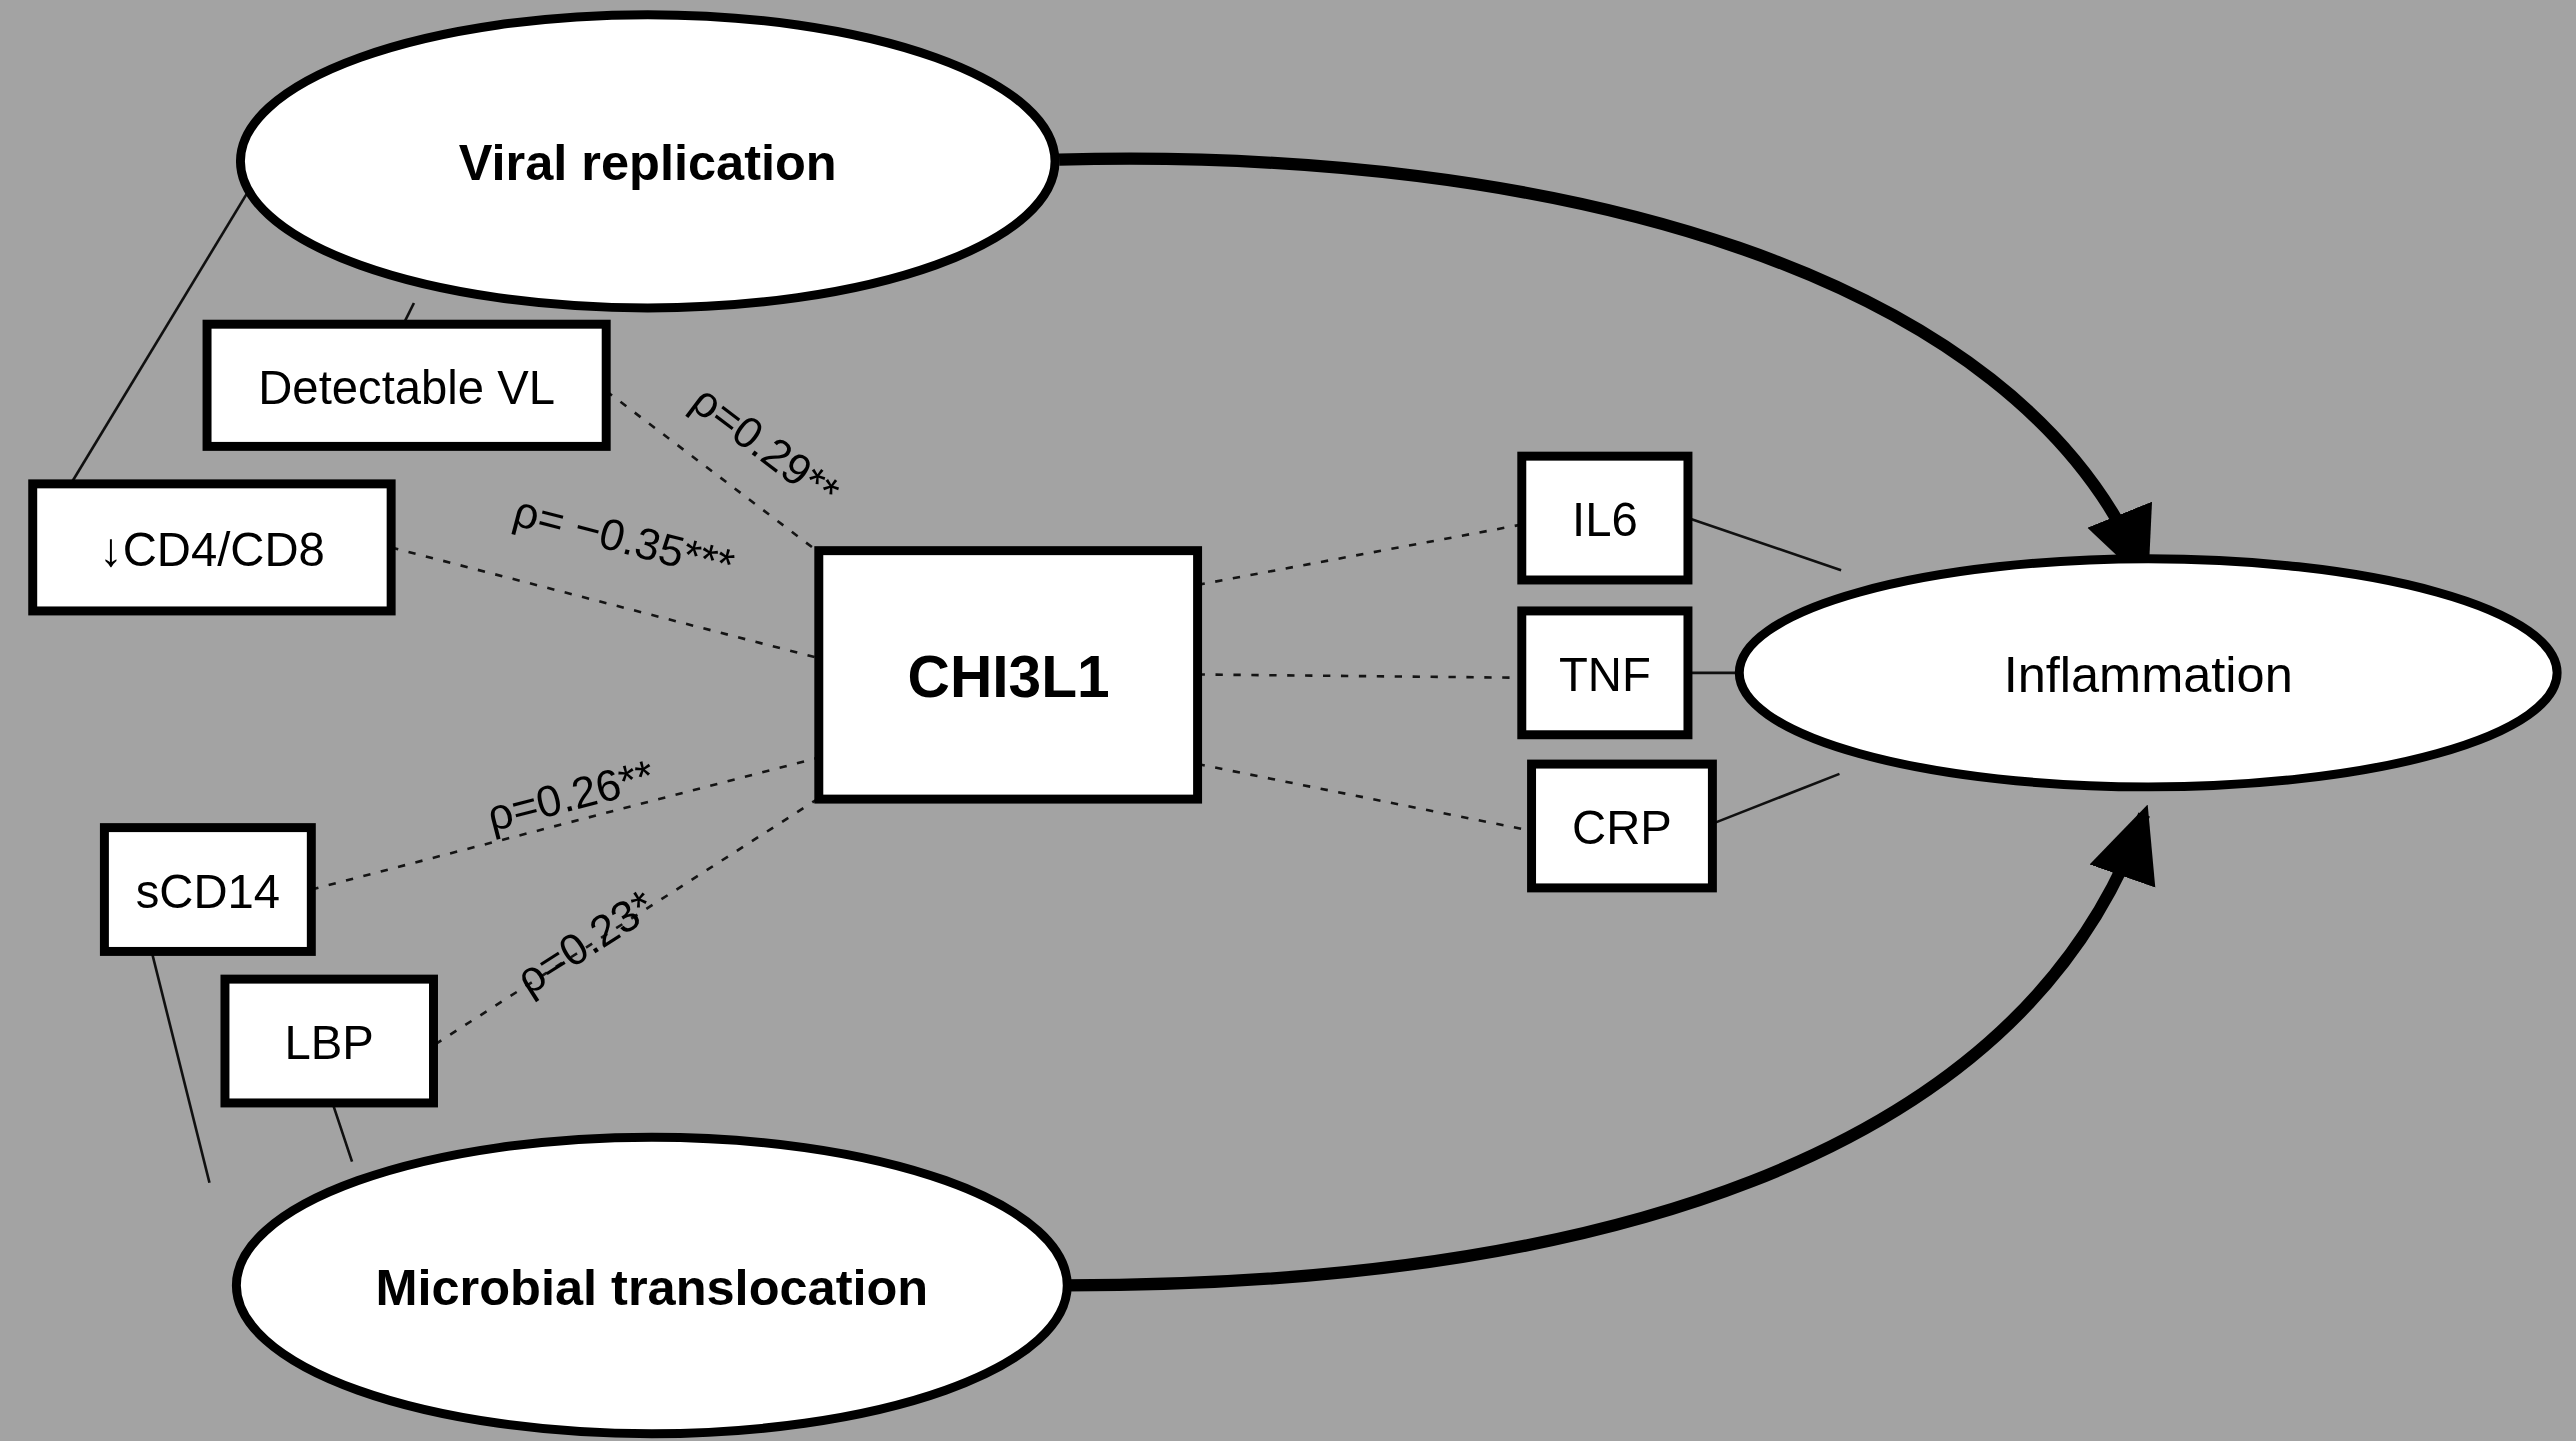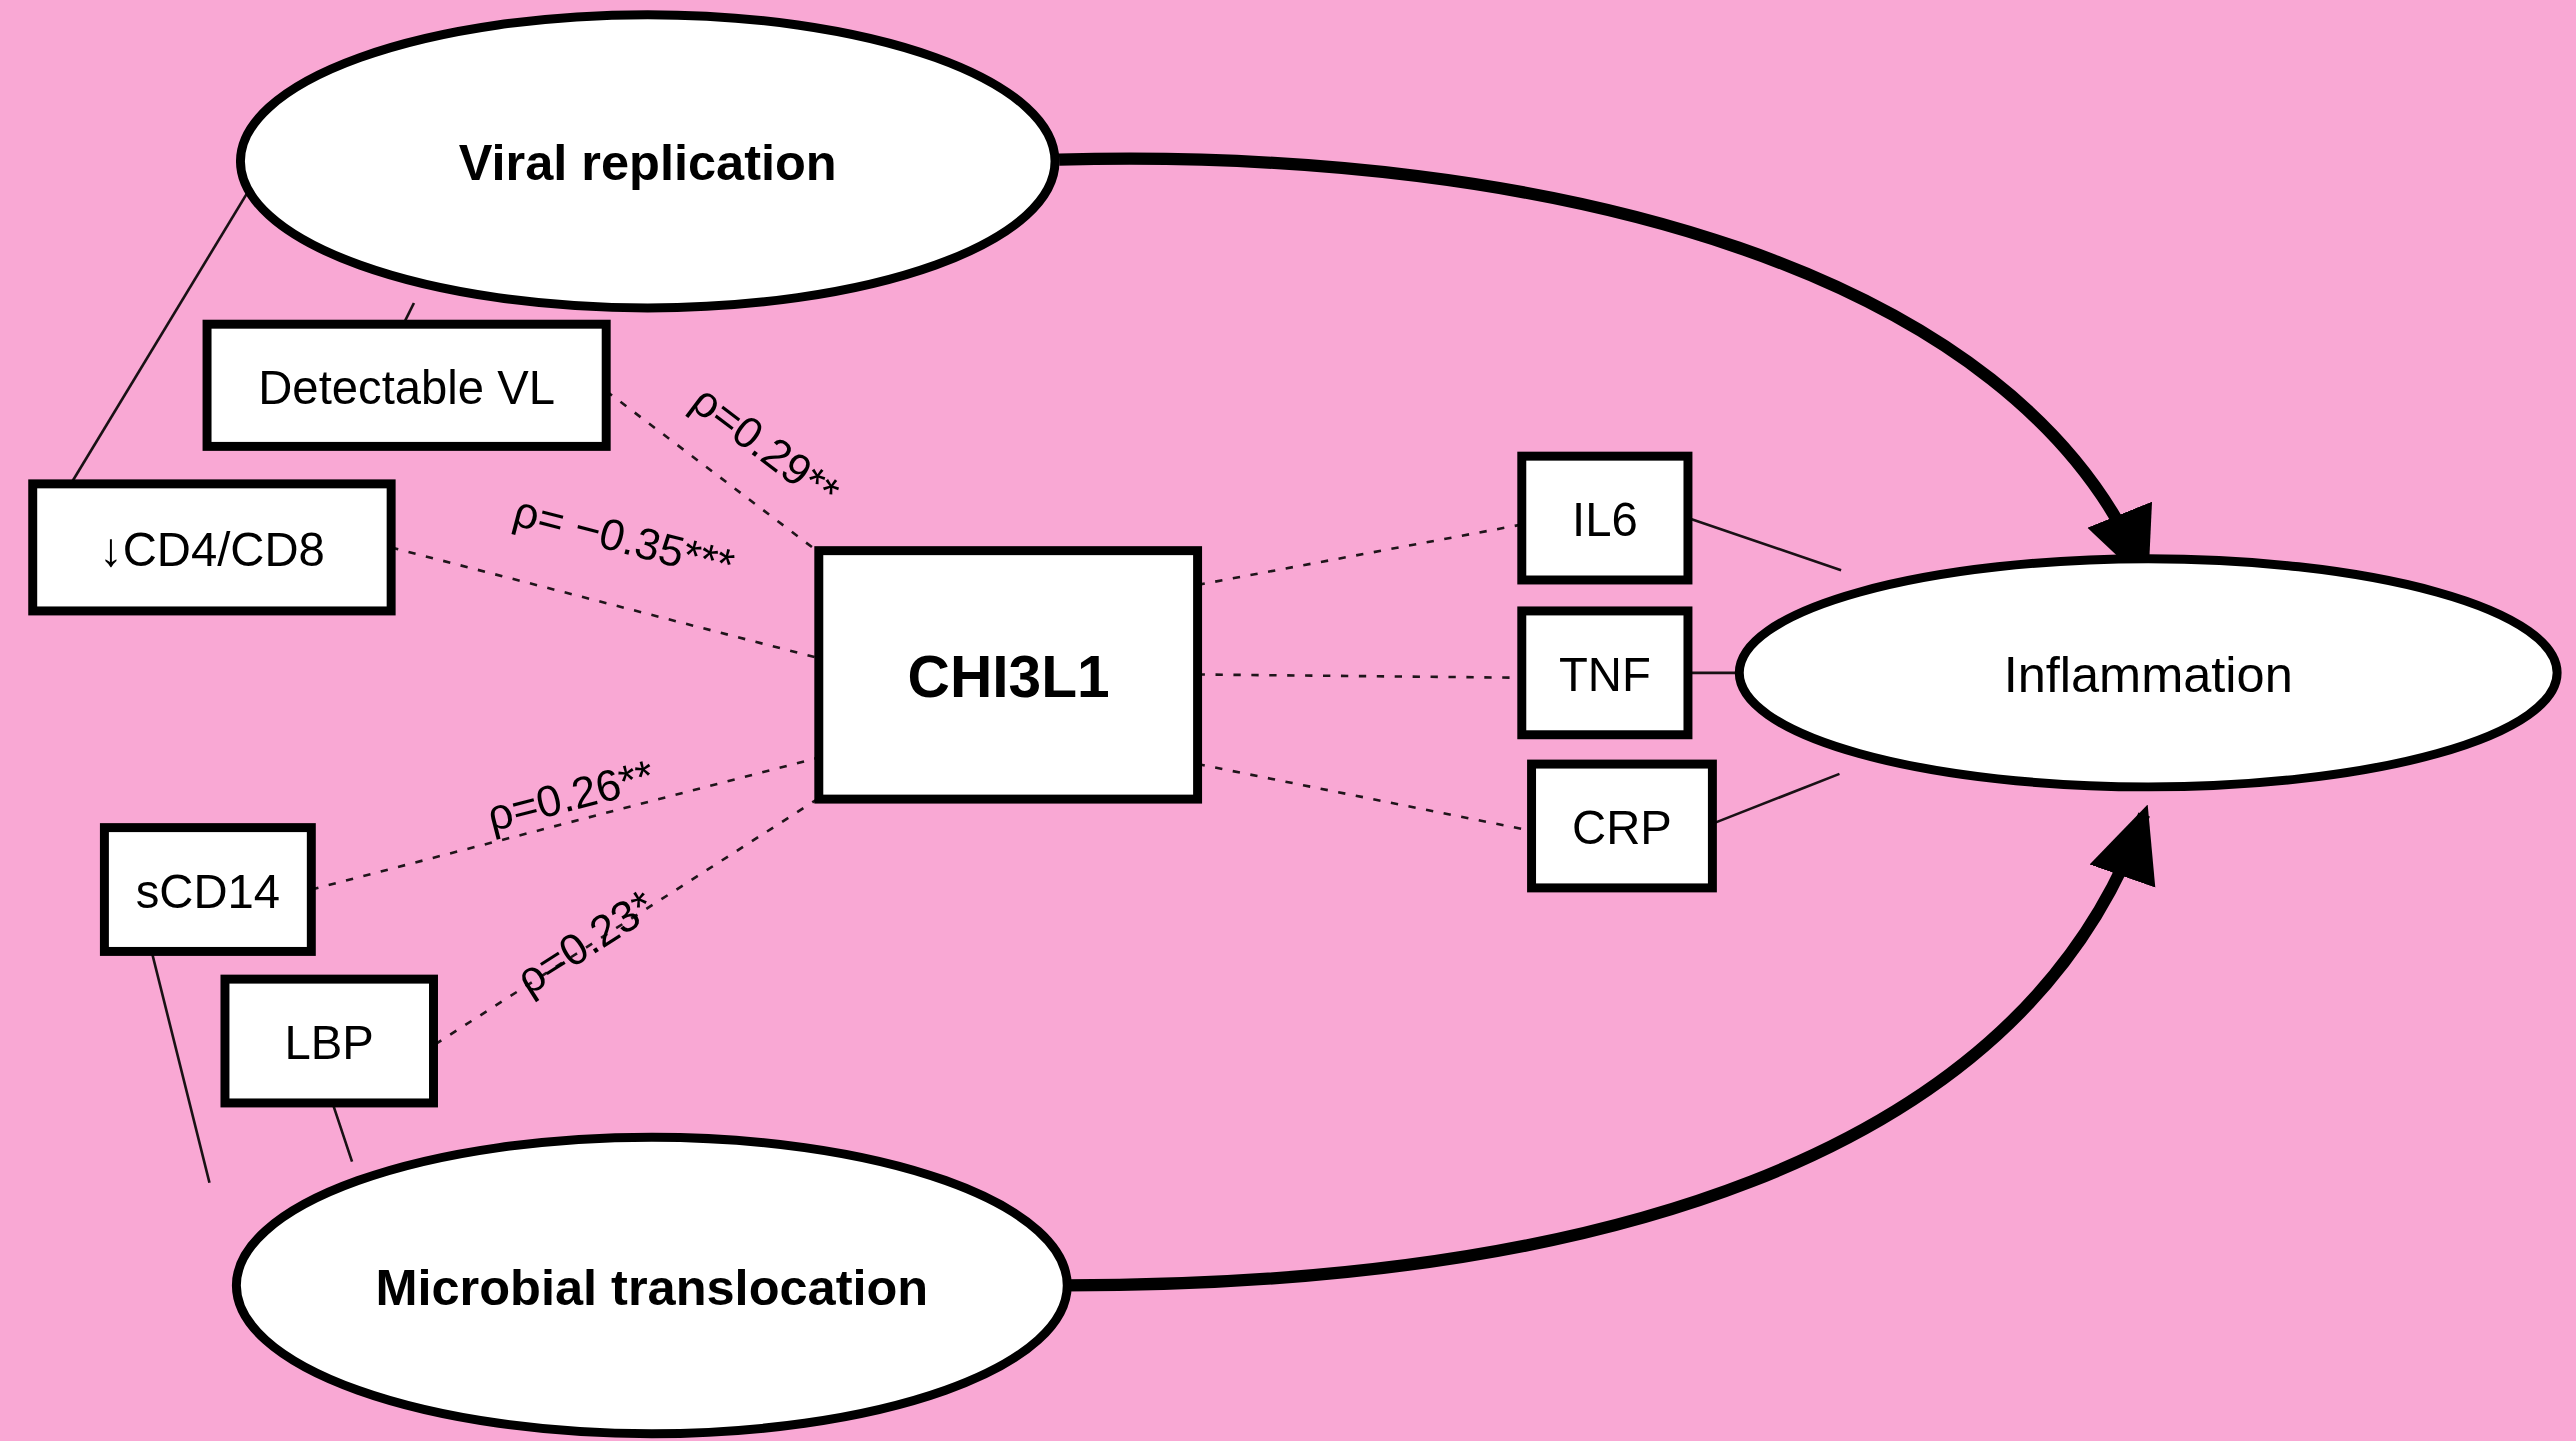--- a/index.html
+++ b/index.html
@@ -4,21 +4,21 @@
 <style>
   html, body {
     margin: 0;
     padding: 0;
     background: #ffffff;
   }
   #diagram-root {
     position: relative;
     width: 2576px;
     height: 1441px;
-    background: #f9a8d4;
+    background: #a3a3a3;
     font-family: "Liberation Sans", sans-serif;
     overflow: hidden;
   }
   #diagram-svg {
     position: absolute;
     top: 0;
     left: 0;
     width: 2576px;
     height: 1441px;
   }

